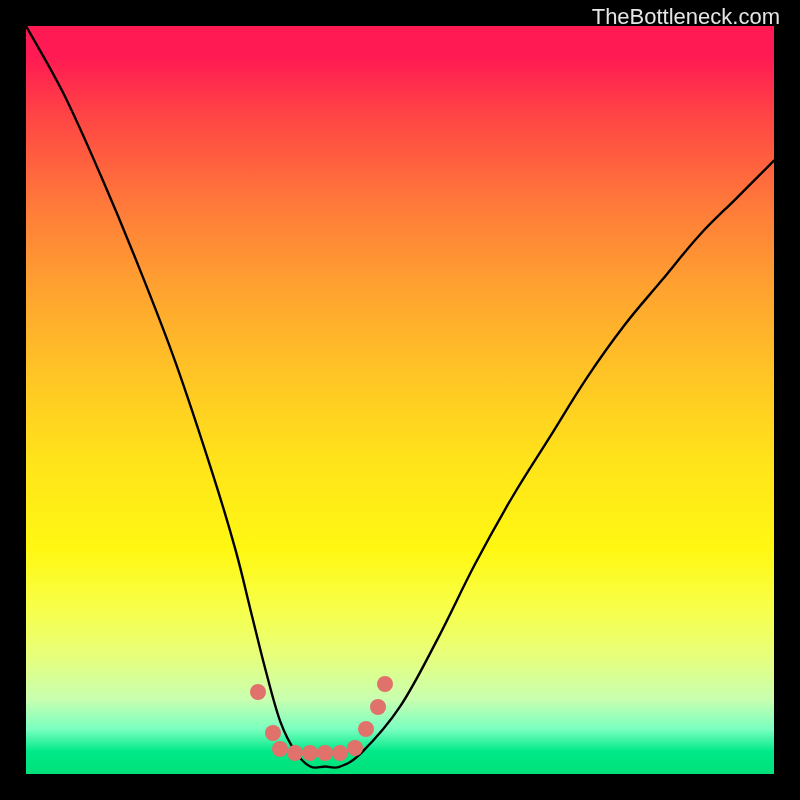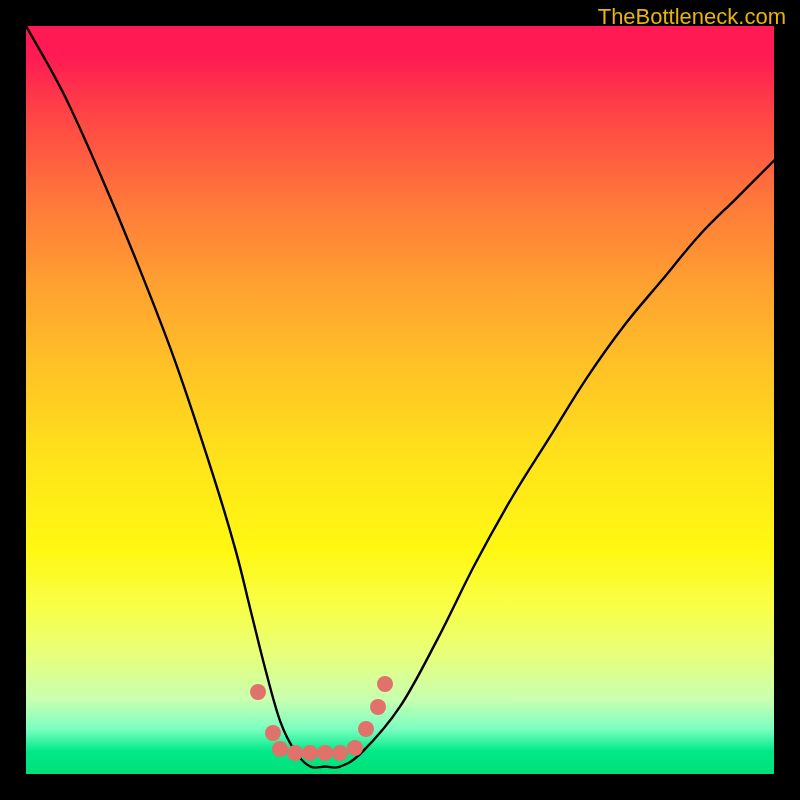--- a/index.html
+++ b/index.html
@@ -28,24 +28,24 @@
       #f7ff4a 78%,
       #e8ff7a 84%,
       #c9ffb0 90%,
       #7affc0 94%,
       #00e989 97%,
       #00e079 100%);
   }
   .watermark {
     position: absolute;
     top: 4px;
-    right: 14px;
+    right: 20px;
     font-family: Arial, Helvetica, sans-serif;
     font-size: 22px;
-    color: #eab308;
+    color: #e5e5e5;
     font-weight: 500;
   }
   svg.curve {
     position: absolute;
     left: 0;
     top: 0;
     width: 748px;
     height: 748px;
     pointer-events: none;
   }

